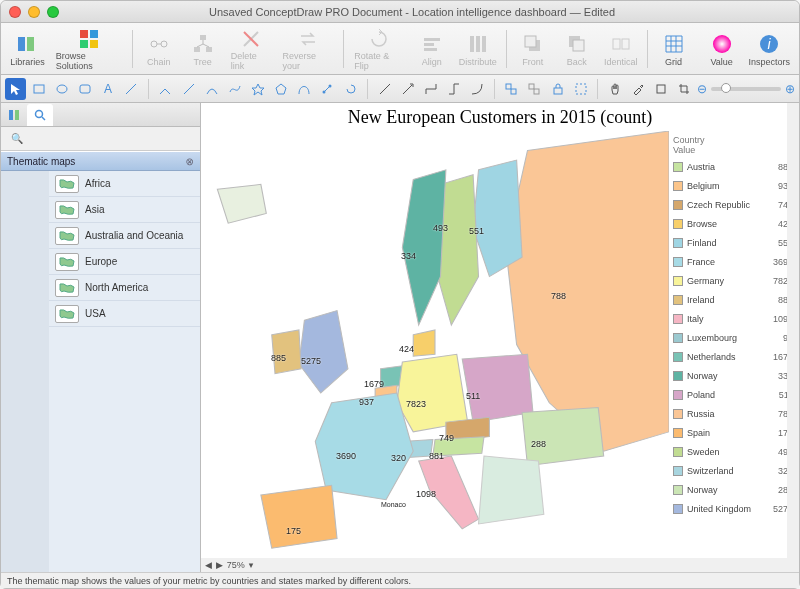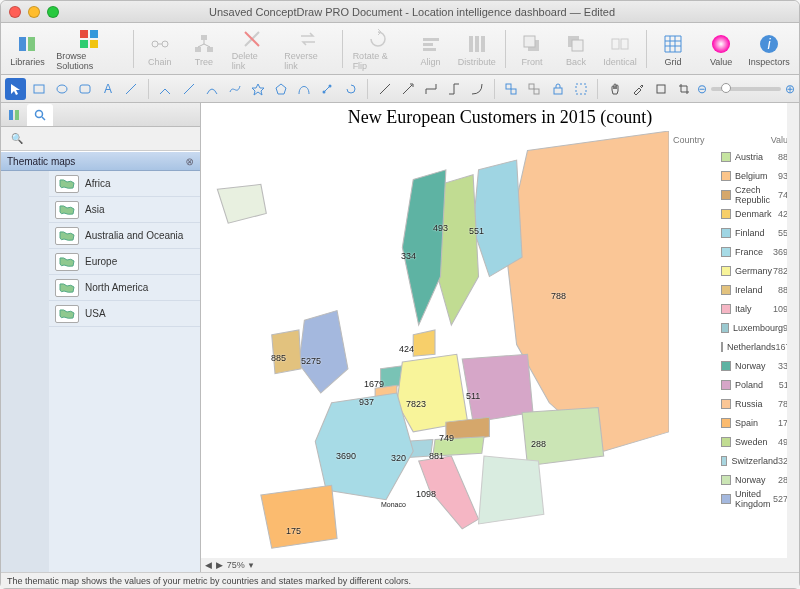--- a/index.html
+++ b/index.html
@@ -44,22 +44,22 @@
 .libitem { height: 26px; display: flex; align-items: center; gap: 6px; padding: 0 6px; font-size: 10px; color: #333; border-bottom: 1px solid #d3dce8; cursor: pointer; }
 .libitem .thumb { width: 24px; height: 18px; background: #fff; border: 1px solid #aaa; border-radius: 2px; display: flex; align-items: center; justify-content: center; }
 .libitem .thumb svg { display: block; }
 
 .canvas { flex: 1; position: relative; background: #fff; overflow: hidden; }
 .maptitle { text-align: center; font-family: Georgia, serif; font-size: 18px; padding: 4px 0 2px; color: #000; }
 .maparea { position: absolute; top: 28px; left: 0; right: 130px; bottom: 14px; }
 .clabel { position: absolute; font-size: 9px; color: #222; font-family: Arial; text-shadow: 0 0 2px #fff; }
 
 .legend { position: absolute; top: 30px; right: 2px; width: 128px; font-size: 9px; color: #444; }
-.legend .lhdr { display: flex; justify-content: space-between; padding: 2px 4px; color: #777; }
-.legend .lrow { display: flex; align-items: center; padding: 1px 4px; height: 19px; margin-left: 48px; }
+.legend .lhdr { display: flex; justify-content: space-between; padding: 2px 4px; color: #777; flex-direction: column; }
+.legend .lrow { display: flex; align-items: center; padding: 1px 4px; height: 19px; }
 .legend .sw { width: 10px; height: 10px; border: 1px solid #999; margin-right: 4px; }
 .legend .ln { flex: 1; }
 .legend .lv { color: #666; }
 
 .scrollbarv { position: absolute; right: 0; top: 0; bottom: 14px; width: 12px; background: #f0f0f0; }
 .scrollbarh { position: absolute; left: 0; right: 0; bottom: 0; height: 14px; background: #f0f0f0; display: flex; align-items: center; gap: 4px; padding: 0 4px; font-size: 9px; color: #555; }
 
 .statusbar { height: 16px; background: #f0f0f0; border-top: 1px solid #ccc; font-size: 9px; color: #444; padding: 1px 6px; display: flex; align-items: center; }
 </style>
 </head>
@@ -129,21 +129,21 @@
           </svg>
         </div>
       <span>Delete link</span>
     </div>
     <div class="tbtn dis">
       <div class="tico">
           <svg width="22" height="22">
             <path d="M4 8 h12 l-3 -3 M18 14 h-12 l3 3" fill="none" stroke="#ccc" stroke-width="1.5"></path>
           </svg>
         </div>
-      <span>Reverse link</span>
+      <span>Reverse your</span>
     </div>
     <div class="tsepv"></div>
     <div class="tbtn dis">
       <div class="tico">
           <svg width="22" height="22">
             <path d="M11 4 a7 7 0 1 1 -7 7" fill="none" stroke="#ccc" stroke-width="1.5"></path>
             <path d="M11 1 l3 3 l-3 3" fill="none" stroke="#ccc"></path>
           </svg>
         </div>
       <span>Rotate &amp; Flip</span>
@@ -552,21 +552,21 @@
               <span class="ln">Belgium</span>
               <span class="lv">937</span>
             </div>
             <div class="lrow">
               <div class="sw" style="background:#d5a76b"></div>
               <span class="ln">Czech Republic</span>
               <span class="lv">749</span>
             </div>
             <div class="lrow">
               <div class="sw" style="background:#f7cf6a"></div>
-              <span class="ln">Denmark</span>
+              <span class="ln">Browse</span>
               <span class="lv">424</span>
             </div>
             <div class="lrow">
               <div class="sw" style="background:#9fd5e3"></div>
               <span class="ln">Finland</span>
               <span class="lv">551</span>
             </div>
             <div class="lrow">
               <div class="sw" style="background:#a7dbe6"></div>
               <span class="ln">France</span>

